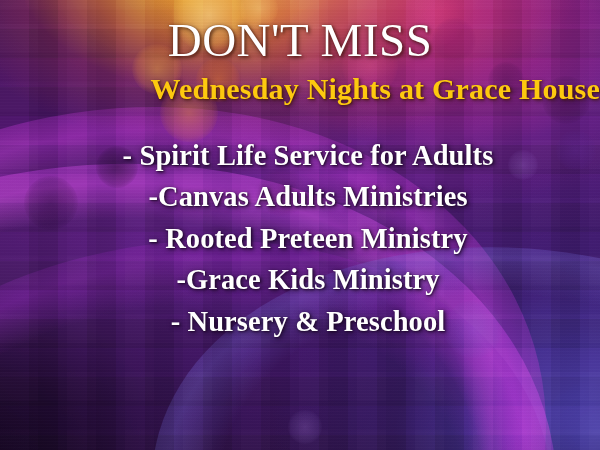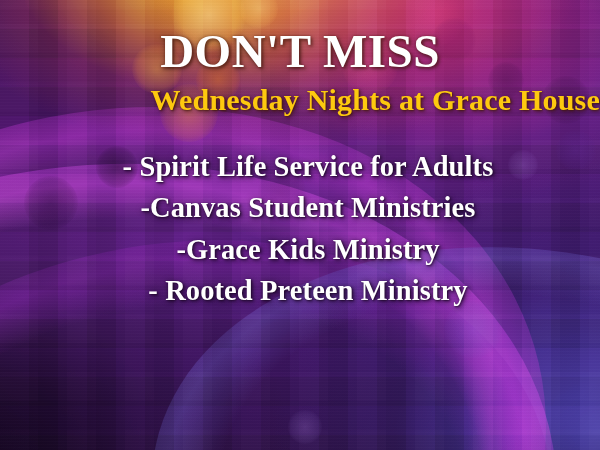--- a/index.html
+++ b/index.html
@@ -104,23 +104,23 @@
   
   .bg-vig{
     background:radial-gradient(ellipse 118% 118% at 50% 44%, rgba(0,0,0,0) 54%, rgba(0,0,0,0.30) 84%, rgba(0,0,0,0.52) 100%);
   }
 
   
   .content{position:absolute;inset:0;z-index:40;text-align:center;}
 
   .title{
     margin:0;
-    padding-top:27px;
+    padding-top:16px;
     font-size:47px;
-    font-weight:bold;
+    font-weight:normal;
     letter-spacing:.5px;
     color:#ffffff;
     line-height:1.06;
     text-shadow:
       0 0 2px rgba(90,30,10,0.55),
       2px 2px 3px rgba(60,20,10,0.55),
       0 1px 6px rgba(0,0,0,0.35);
   }
   .subtitle{
     margin:0;
@@ -200,19 +200,20 @@
   <div class="bg bg-scan"></div>
   <div class="bg bg-vig"></div>
 
   <div class="content">
     <h1 class="title">DON'T MISS</h1>
 
     <h2 class="subtitle">Wednesday Nights at Grace House</h2>
 
     <ul class="items">
       <li>- Spirit Life Service for Adults</li>
-      <li>-Canvas Student Ministries</li>
+      <li>-Canvas Adults Ministries</li>
+      <li>- Rooted Preteen Ministry</li>
       <li>-Grace Kids Ministry</li>
-      <li>- Rooted Preteen Ministry</li>
+      <li>- Nursery &amp; Preschool</li>
     </ul>
   </div>
 
 </div>
 
 </body></html>

